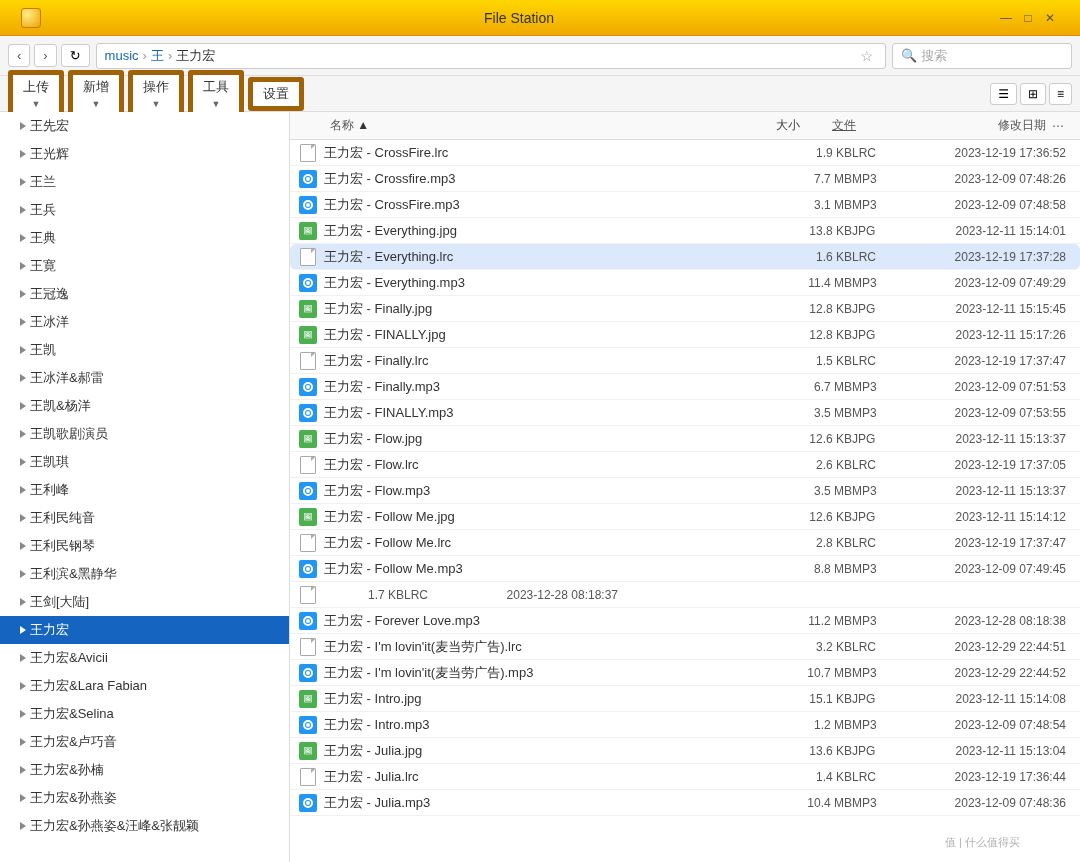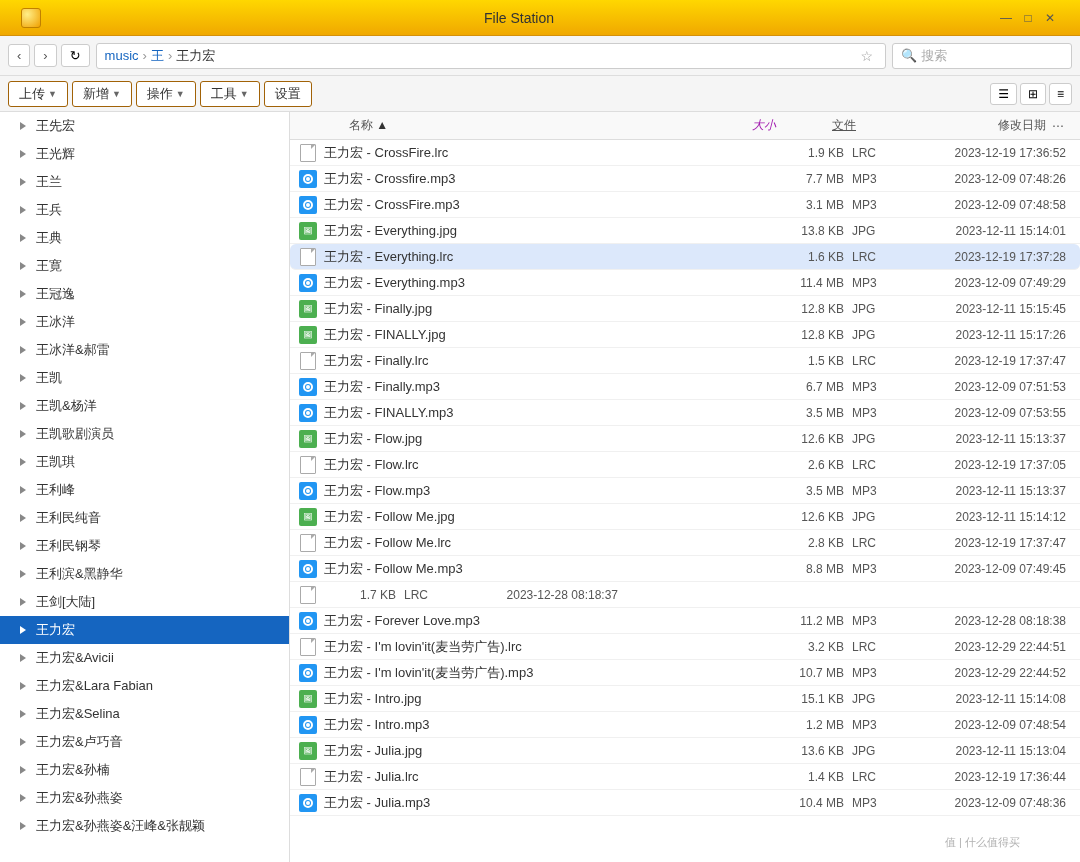--- a/index.html
+++ b/index.html
@@ -106,29 +106,30 @@
       background: #f5f5f5;
       border-bottom: 1px solid #ddd;
       height: 36px;
       display: flex;
       align-items: center;
       padding: 0 8px;
       gap: 4px;
     }
     .action-btn {
       background: #fff;
-      border: 1px solid #a16207;
+      border: 5px solid #a16207;
       border-radius: 3px;
       padding: 3px 10px;
       cursor: pointer;
       font-size: 13px;
       color: #333;
       display: flex;
       align-items: center;
       gap: 3px;
+      flex-direction: column;
     }
     .action-btn .arrow { font-size: 9px; color: #666; }
     .view-btns {
       margin-left: auto;
       display: flex;
       gap: 3px;
     }
     .view-btn {
       background: #fff;
       border: 1px solid #ccc;
@@ -154,21 +155,20 @@
     }
     .sidebar::-webkit-scrollbar { width: 8px; }
     .sidebar::-webkit-scrollbar-thumb { background: #ccc; border-radius: 4px; }
     .sidebar-item {
       padding: 5px 12px 5px 20px;
       cursor: pointer;
       color: #333;
       font-size: 13px;
       display: flex;
       align-items: center;
-      gap: 6px;
       white-space: nowrap;
     }
     .sidebar-item.active { background: #1565c0; color: #fff; }
     .sidebar-item .triangle {
       width: 0; height: 0;
       border-top: 4px solid transparent;
       border-bottom: 4px solid transparent;
       border-left: 6px solid #888;
       margin-right: 4px;
       flex-shrink: 0;
@@ -185,22 +185,22 @@
     }
     .content-header {
       display: flex;
       align-items: center;
       border-bottom: 1px solid #ddd;
       padding: 0 8px;
       background: #f9f9f9;
       height: 28px;
       flex-shrink: 0;
     }
-    .col-name { flex: 1; font-size: 12px; color: #555; cursor: pointer; margin-left: 19px; }
-    .col-size { width: 80px; text-align: left; font-size: 12px; color: #a21caf; cursor: pointer; padding-right: 8px; font-style: italic; }
+    .col-name { flex: 1; font-size: 12px; color: #555; cursor: pointer; }
+    .col-size { width: 80px; text-align: center; font-size: 12px; color: #404040; cursor: pointer; padding-right: 8px; }
     .col-type { width: 50px; font-size: 12px; color: #555; cursor: pointer; text-decoration: underline; }
     .col-date { width: 170px; text-align: right; font-size: 12px; color: #555; cursor: pointer; padding-right: 6px; }
     .col-more { width: 20px; font-size: 12px; color: #555; }
     .sort-arrow { color: #333; }
 
     .file-list {
       overflow-y: auto;
       overflow-x: hidden;
       flex: 1;
     }
@@ -261,21 +261,21 @@
     }
     .icon-jpg {
       width: 18px; height: 18px;
       background: #4caf50;
       border-radius: 2px;
       display: flex; align-items: center; justify-content: center;
       font-size: 7px; color: #fff; font-weight: bold;
     }
 
     .file-name { flex: 1; font-size: 13px; color: #333; overflow: hidden; text-overflow: ellipsis; white-space: nowrap; }
-    .file-size { width: 80px; text-align: right; font-size: 12px; color: #555; padding-right: 8px; }
+    .file-size { width: 80px; text-align: right; font-size: 12px; color: #555; }
     .file-type { width: 50px; font-size: 12px; color: #555; overflow: hidden; }
     .file-date { width: 170px; text-align: right; font-size: 12px; color: #555; padding-right: 6px; }
 
     
     .watermark {
       position: fixed;
       bottom: 12px;
       right: 60px;
       font-size: 11px;
       color: rgba(100,100,100,0.5);
@@ -374,25 +374,25 @@
       <div class="sidebar-item">
         <span class="triangle"></span>
         <span>王冠逸</span>
       </div>
       <div class="sidebar-item">
         <span class="triangle"></span>
         <span>王冰洋</span>
       </div>
       <div class="sidebar-item">
         <span class="triangle"></span>
+        <span>王凯</span>
+      </div>
+      <div class="sidebar-item">
+        <span class="triangle"></span>
         <span>王冰洋&amp;郝雷</span>
-      </div>
-      <div class="sidebar-item">
-        <span class="triangle"></span>
-        <span>王凯</span>
       </div>
       <div class="sidebar-item">
         <span class="triangle"></span>
         <span>王凯&amp;杨洋</span>
       </div>
       <div class="sidebar-item">
         <span class="triangle"></span>
         <span>王凯歌剧演员</span>
       </div>
       <div class="sidebar-item">

